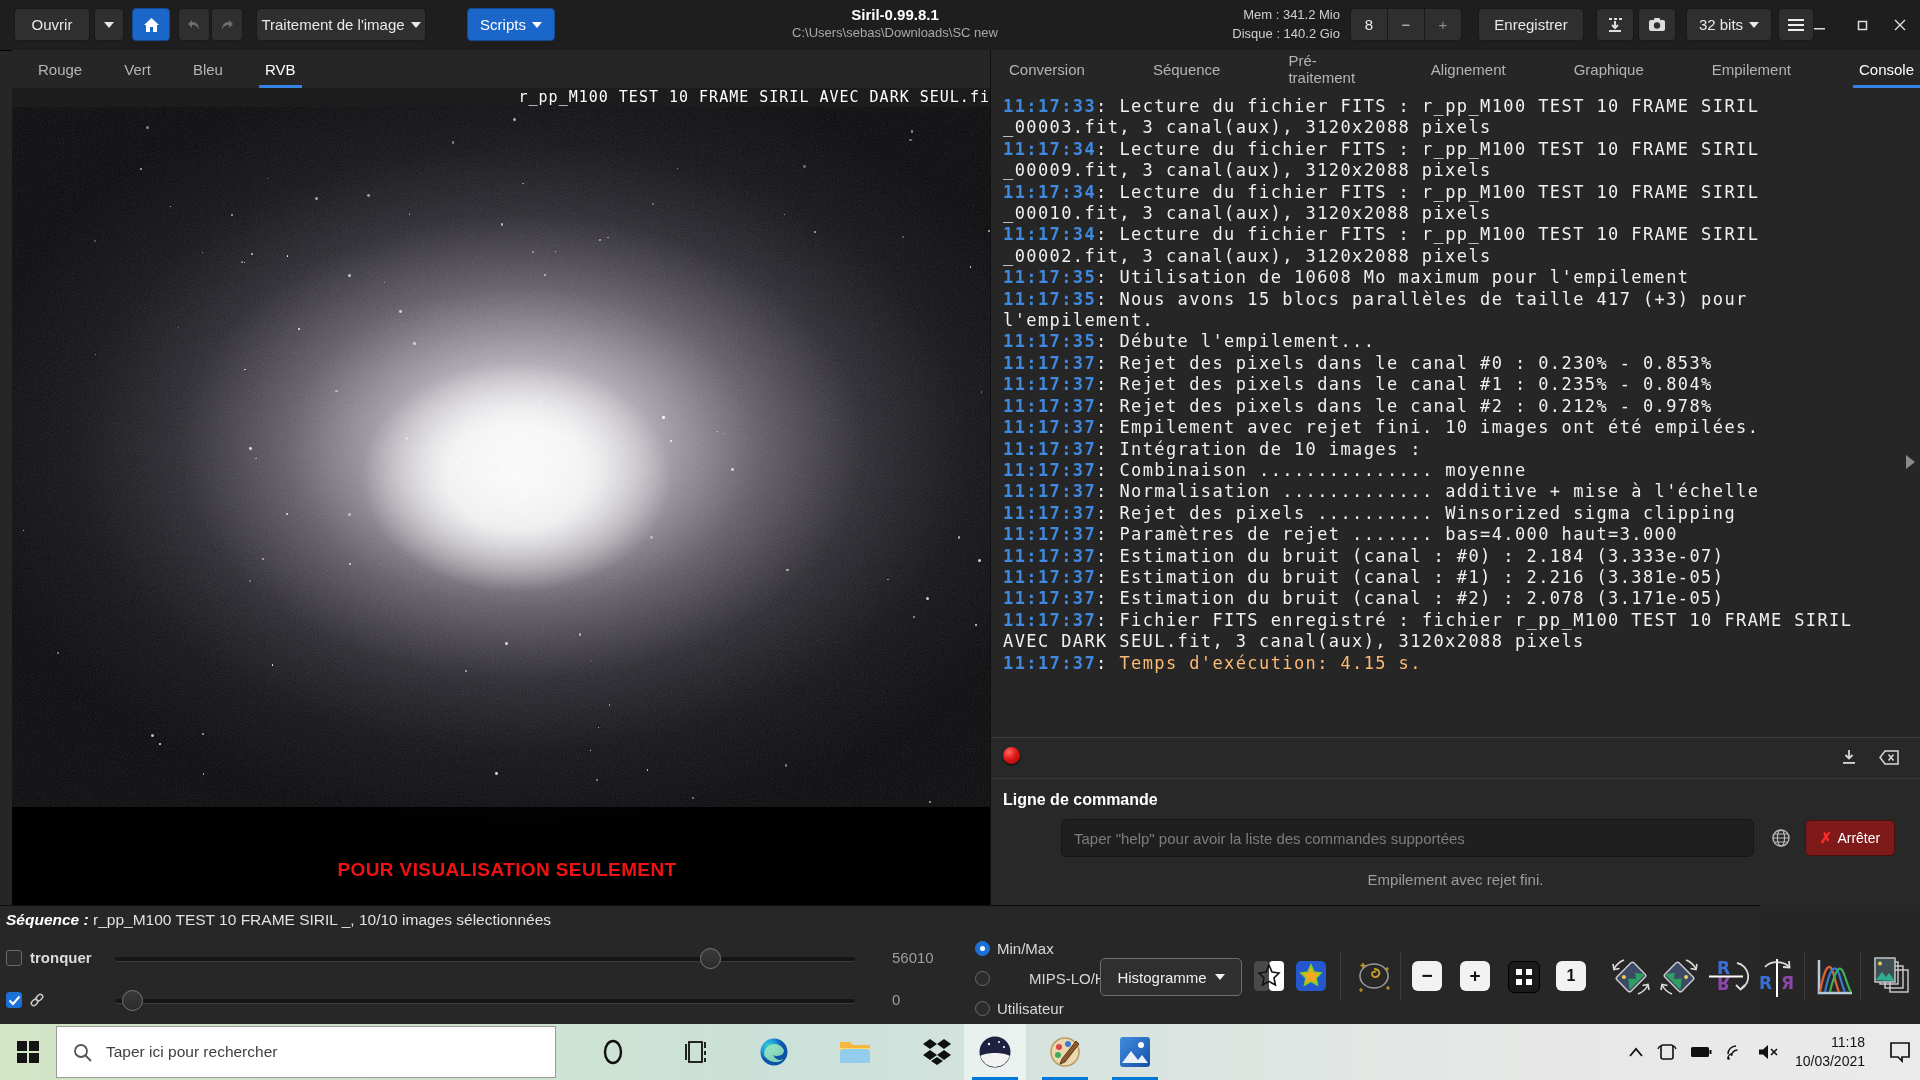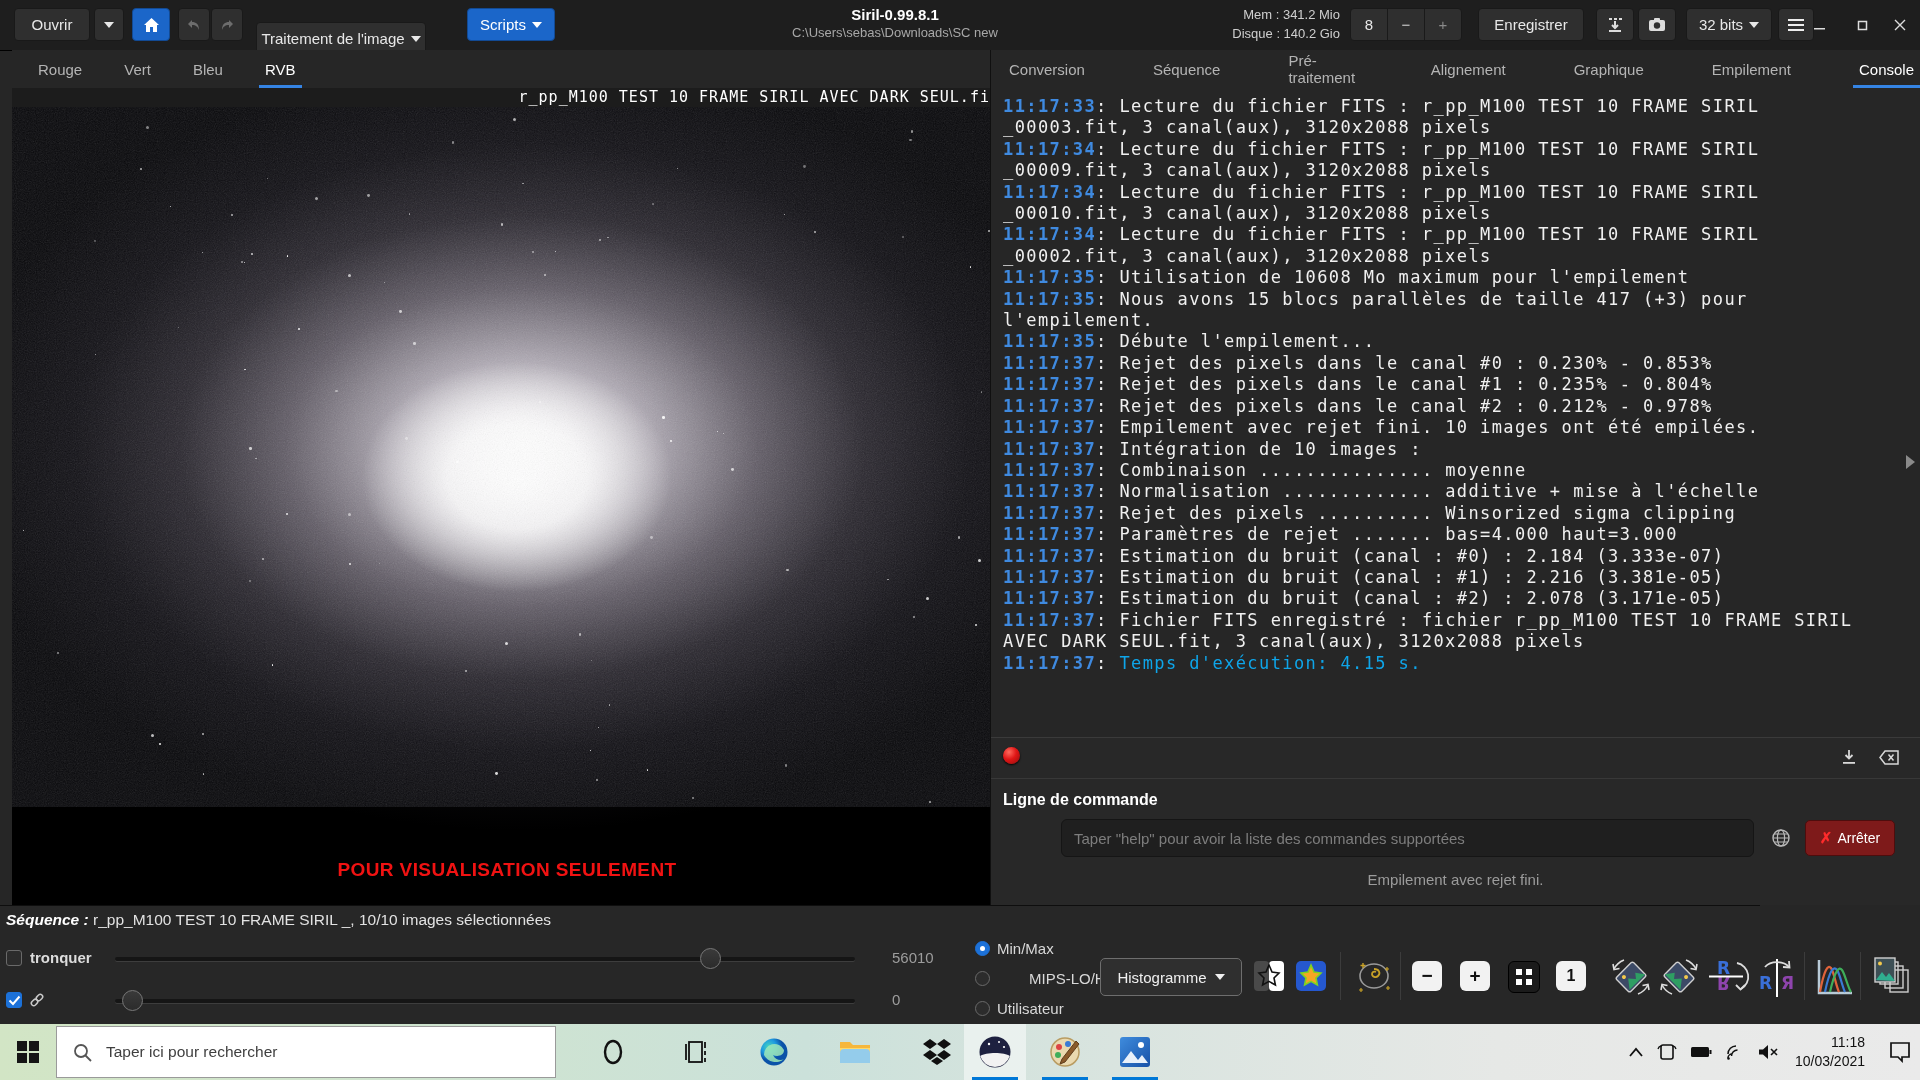--- a/index.html
+++ b/index.html
@@ -42,21 +42,21 @@
      background:radial-gradient(ellipse closest-side, #ffffff 0%, rgba(255,255,255,0.85) 45%, rgba(255,255,255,0) 100%);}
   .vis-warning{position:absolute;left:0;right:0;bottom:24px;text-align:center;font-weight:bold;font-size:19px;color:#f01212;letter-spacing:.4px;}
 
   
   .right-panel{position:absolute;left:990px;top:50px;width:930px;height:855px;background:#282828;border-left:1px solid #101010;box-sizing:border-box;}
   .right-panel .tabrow{padding-left:12px;gap:56px;}
   .console-log{position:absolute;left:0;top:38px;right:0;height:650px;background:#262626;border-bottom:1px solid #3a3a3a;
       padding:8px 26px 0 12px;box-sizing:border-box;overflow:hidden;
       font-family:"DejaVu Sans Mono",monospace;font-size:17px;letter-spacing:1.4px;line-height:21.4px;color:#f0f0f0;}
   .log-time{color:#3f8ae0;font-weight:bold;}
-  .log-msg.success{color:#0ea5e9;}
+  .log-msg.success{color:#fdba74;}
   .console-toolbar{position:absolute;left:0;top:688px;right:0;height:40px;}
   .record-dot{position:absolute;left:12px;top:9px;width:17px;height:17px;border-radius:50%;
       background:radial-gradient(circle at 35% 30%, #ff6a5e 0%, #e01616 45%, #8e0b0b 100%);box-shadow:0 1px 2px #000;}
   .ctb-icon{position:absolute;top:6px;width:30px;height:26px;display:flex;align-items:center;justify-content:center;color:#d8d8d8;}
   .cmd-section{position:absolute;left:0;top:728px;right:0;bottom:0;border-top:1px solid #383838;background:#282828;}
   .cmd-label{position:absolute;left:12px;top:12px;font-weight:bold;font-size:16px;color:#fff;}
   .cmd-input{position:absolute;left:70px;top:40px;width:693px;height:38px;box-sizing:border-box;background:#1f1f1f;
       border:1px solid #151515;border-radius:6px;color:#e8e8e8;font-size:15px;padding:0 12px;outline:none;font-family:"Liberation Sans",sans-serif;}
   .cmd-input::placeholder{color:#7d7d7d;}
   .globe-btn{position:absolute;left:774px;top:44px;width:32px;height:30px;display:flex;align-items:center;justify-content:center;color:#b9b9b9;}
@@ -118,21 +118,21 @@
     <div class="tb-btn" style="left:178px;width:32px;color:#6d6d6d;">
       <svg width="16" height="14" viewBox="0 0 16 14">
           <path d="M6 2 L2 6 L6 10 V7 C10 7 12 9 13 12 C13 6 10 4 6 4 Z" fill="currentColor"></path>
         </svg>
     </div>
     <div class="tb-btn" style="left:211px;width:32px;color:#6d6d6d;">
       <svg width="16" height="14" viewBox="0 0 16 14" style="transform:scaleX(-1)">
           <path d="M6 2 L2 6 L6 10 V7 C10 7 12 9 13 12 C13 6 10 4 6 4 Z" fill="currentColor"></path>
         </svg>
     </div>
-    <div class="tb-btn" style="left:256px;width:170px;margin-top:14px;">
+    <div class="tb-btn" style="left:256px;width:170px;">
       <span>Traitement de l'image</span>
         <span class="caret"></span>
     </div>
     <div class="tb-btn blue" style="left:467px;width:88px;">
       <span>Scripts</span>
         <span class="caret"></span>
     </div>
 
     <div class="tb-title">
       <div class="t1">Siril-0.99.8.1</div>

